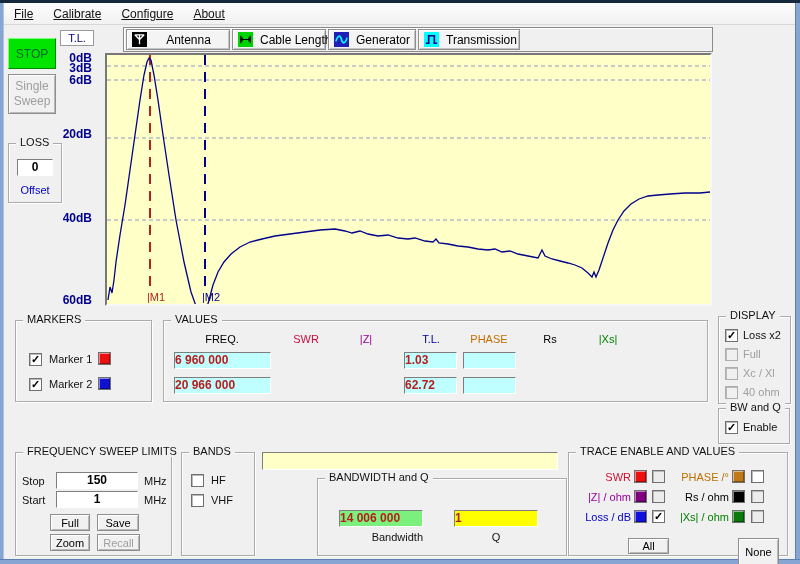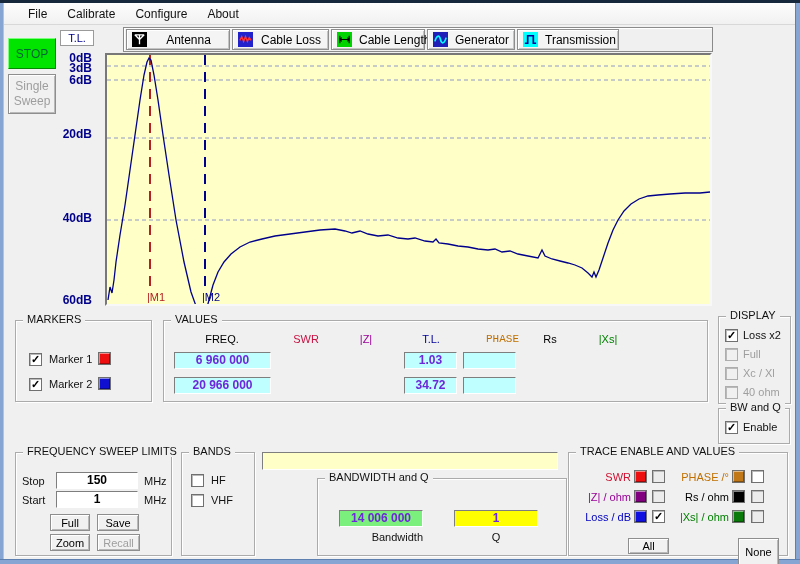--- a/index.html
+++ b/index.html
@@ -4,33 +4,33 @@
 <style>
   html,body{margin:0;padding:0;background:#d8d8d8;}
   *{box-sizing:border-box;font-family:"Liberation Sans",sans-serif;}
   .window{position:relative;width:800px;height:564px;background:#F0F0F0;overflow:hidden;}
   
   .frame-top{position:absolute;left:0;top:0;width:800px;height:3px;background:#16283C;}
   .frame-left{position:absolute;left:0;top:3px;width:4px;height:561px;background:#87A5D3;border-right:1px solid #AFC4E4;}
   .frame-right{position:absolute;right:0;top:3px;width:5px;height:561px;background:#87A5D3;border-left:1px solid #5E80B0;}
   .frame-bottom{position:absolute;left:0;bottom:0;width:800px;height:5px;background:#87A5D3;border-top:1px solid #5E80B0;}
   
-  .menubar{position:absolute;left:4px;top:3px;width:791px;height:22px;background:linear-gradient(#FDFDFD,#F1F1F1);border-bottom:1px solid #D8D8D8;display:flex;align-items:center;padding-left:14px;font-size:12px;color:#111;}
+  .menubar{position:absolute;left:4px;top:3px;width:791px;height:22px;background:linear-gradient(#FDFDFD,#F1F1F1);border-bottom:1px solid #D8D8D8;display:flex;align-items:center;padding-left:0;font-size:12px;color:#111;text-decoration:underline;}
   .menu-item{padding:2px 10px;cursor:default;}
   
   .btn{position:absolute;background:#F1F1F1;border:1px solid #8E8E8E;box-shadow:inset 1px 1px 0 #FFFFFF,inset -1px -1px 0 #B9B9B9;font-size:11px;color:#000;display:flex;align-items:center;justify-content:center;cursor:default;}
   .btn.disabled{color:#9E9E9E;}
   .group{position:absolute;border:1px solid #ABABAB;box-shadow:inset 1px 1px 0 #FFFFFF,1px 1px 0 #FFFFFF;}
   .group>.gtitle{position:absolute;top:-8px;left:7px;background:#F0F0F0;padding:0 4px;font-size:11px;color:#111;white-space:nowrap;}
   .cb{position:absolute;width:13px;height:13px;background:#FFF;border:1px solid #707070;box-shadow:inset 1px 1px 0 #B9B9B9;font-size:11px;font-weight:bold;line-height:11px;text-align:center;color:#000;}
   .cb.dim{background:#ECECEC;}
   .cb.disabled{background:#F0F0F0;border-color:#ADADAD;}
   .swatch{position:absolute;width:13px;height:13px;border:1px solid #6F6F6F;box-shadow:inset -1px -1px 0 rgba(0,0,0,.35),inset 1px 1px 0 rgba(255,255,255,.5);}
   .lbl{position:absolute;font-size:11px;color:#111;white-space:nowrap;}
-  .valuebox{position:absolute;height:17px;background:#BFFFFF;border:1px solid;border-color:#7E7E7E #FFFFFF #FFFFFF #7E7E7E;font-size:12px;font-weight:bold;color:#6d28d9;text-align:center;line-height:15px;}
+  .valuebox{position:absolute;height:17px;background:#BFFFFF;border:1px solid;border-color:#7E7E7E #FFFFFF #FFFFFF #7E7E7E;font-size:12px;font-weight:bold;color:#b91c1c;line-height:15px;}
   .inputbox{position:absolute;height:17px;background:#FFF;border:1px solid;border-color:#7E7E7E #FFFFFF #FFFFFF #7E7E7E;font-size:12px;font-weight:bold;color:#000;text-align:center;line-height:15px;}
   
   .stop-btn{left:8px;top:38px;width:48px;height:31px;background:#00E400;border:1px solid;border-color:#7CFF7C #008A00 #008A00 #7CFF7C;box-shadow:none;font-size:12px;color:#063;}
   .single-btn{left:8px;top:74px;width:48px;height:40px;font-size:12px;line-height:1.25;text-align:center;}
   .tl-box{position:absolute;left:60px;top:30px;width:34px;height:16px;background:#FFF;border:1px solid #9A9A9A;font-size:11px;color:#00008B;text-align:center;line-height:14px;}
   .ylabel{position:absolute;left:54px;width:38px;text-align:right;color:#00008B;font-weight:bold;font-size:12px;}
   
   .toolbar{position:absolute;left:123px;top:27px;width:590px;height:25px;background:#F0F0F0;border:1px solid #8A8A8A;box-shadow:inset 1px 1px 0 #FFF;display:flex;align-items:center;padding:1px 2px;}
   .tbtn{height:21px;background:#F4F4F4;border:1px solid #8E8E8E;box-shadow:inset 1px 1px 0 #FFF,inset -1px -1px 0 #C4C4C4;display:flex;align-items:center;font-size:12px;color:#000;margin-right:2px;padding:0 2px;}
   .tbtn .ticon{width:17px;height:15px;margin:0 2px;flex:0 0 auto;}
@@ -61,35 +61,33 @@
   <div class="btn single-btn disabled">Single Sweep</div>
   <div class="tl-box">T.L.</div>
 
   <span class="ylabel" style="top:51px">0dB</span>
   <span class="ylabel" style="top:61px">3dB</span>
   <span class="ylabel" style="top:73px">6dB</span>
   <span class="ylabel" style="top:127px">20dB</span>
   <span class="ylabel" style="top:211px">40dB</span>
   <span class="ylabel" style="top:293px">60dB</span>
 
+  <div class="group" style="left:8px;top:143px;width:54px;height:60px;">
+    <span class="gtitle">LOSS</span>
+    <div class="inputbox" style="left:8px;top:15px;width:36px;">0</div>
+    <span class="lbl" style="left:0;top:40px;width:52px;text-align:center;color:#0000CC;">Offset</span>
+  </div>
 
   <div class="toolbar">
     <div class="tbtn" style="width:104px;">
       <svg class="ticon" viewBox="0 0 16 16">
           <rect x="0" y="0" width="16" height="16" fill="#000"></rect>
           <path d="M3 3 L8 8 L13 3 M3 3 H13 M8 3 V13" stroke="#FFF" stroke-width="1.4" fill="none"></path>
         </svg>
       <span class="tlabel">Antenna</span>
-    </div>
-    <div class="tbtn" style="width:97px;">
-      <svg class="ticon" viewBox="0 0 16 16">
-          <rect x="0" y="0" width="16" height="16" fill="#2222CC"></rect>
-          <polyline points="2,9 4,5 6,10 8,5 10,10 12,6 14,9" stroke="#FF3030" stroke-width="1.5" fill="none"></polyline>
-        </svg>
-      <span class="tlabel">Cable Loss</span>
     </div>
     <div class="tbtn" style="width:94px;">
       <svg class="ticon" viewBox="0 0 16 16">
           <rect x="0" y="0" width="16" height="16" fill="#00D400"></rect>
           <path d="M3 4 V12 M13 4 V12 M3 8 H13 M5 6 L3 8 L5 10 M11 6 L13 8 L11 10" stroke="#000" stroke-width="1.3" fill="none"></path>
         </svg>
       <span class="tlabel">Cable Length</span>
     </div>
     <div class="tbtn" style="width:88px;">
       <svg class="ticon" viewBox="0 0 16 16">
@@ -130,28 +128,28 @@
     <span class="lbl" style="left:33px;top:57px;">Marker 2</span>
     <span class="swatch" style="left: 82px; top: 56px; background: rgb(16, 16, 208);"></span>
   </div>
 
   <div class="group" style="left:163px;top:320px;width:545px;height:82px;">
     <span class="gtitle">VALUES</span>
     <span class="lbl" style="left: 18px; top: 12px; width: 80px; text-align: center; color: rgb(0, 0, 0);">FREQ.</span>
     <span class="lbl" style="left: 112px; top: 12px; width: 60px; text-align: center; color: rgb(200, 16, 64);">SWR</span>
     <span class="lbl" style="left: 172px; top: 12px; width: 60px; text-align: center; color: rgb(153, 0, 153);">|Z|</span>
     <span class="lbl" style="left: 237px; top: 12px; width: 60px; text-align: center; color: rgb(0, 0, 153);">T.L.</span>
-    <span class="lbl" style="left: 295px; top: 12px; width: 60px; text-align: right; color: rgb(192, 112, 0); font-family: Liberation Mono, monospace;">PHASE</span>
+    <span class="lbl" style="left: 295px; top: 12px; width: 60px; text-align: center; color: rgb(192, 112, 0);">PHASE</span>
     <span class="lbl" style="left: 356px; top: 12px; width: 60px; text-align: center; color: rgb(0, 0, 0);">Rs</span>
     <span class="lbl" style="left: 414px; top: 12px; width: 60px; text-align: center; color: rgb(0, 128, 0);">|Xs|</span>
     <div class="valuebox" style="left:10px;top:31px;width:97px;">6 960 000</div>
     <div class="valuebox" style="left:240px;top:31px;width:53px;">1.03</div>
     <div class="valuebox" style="left:299px;top:31px;width:53px;"></div>
     <div class="valuebox" style="left:10px;top:56px;width:97px;">20 966 000</div>
-    <div class="valuebox" style="left:240px;top:56px;width:53px;">34.72</div>
+    <div class="valuebox" style="left:240px;top:56px;width:53px;">62.72</div>
     <div class="valuebox" style="left:299px;top:56px;width:53px;"></div>
   </div>
 
   <div class="group" style="left:718px;top:316px;width:73px;height:88px;">
     <span class="gtitle">DISPLAY</span>
     <span class="cb" style="left:6px;top:12px;">✓</span>
     <span class="lbl" style="left:24px;top:12px;">Loss x2</span>
     <span class="cb disabled" style="left:6px;top:31px;"></span>
     <span class="lbl graytext" style="left:24px;top:31px;">Full</span>
     <span class="cb disabled" style="left:6px;top:50px;"></span>

